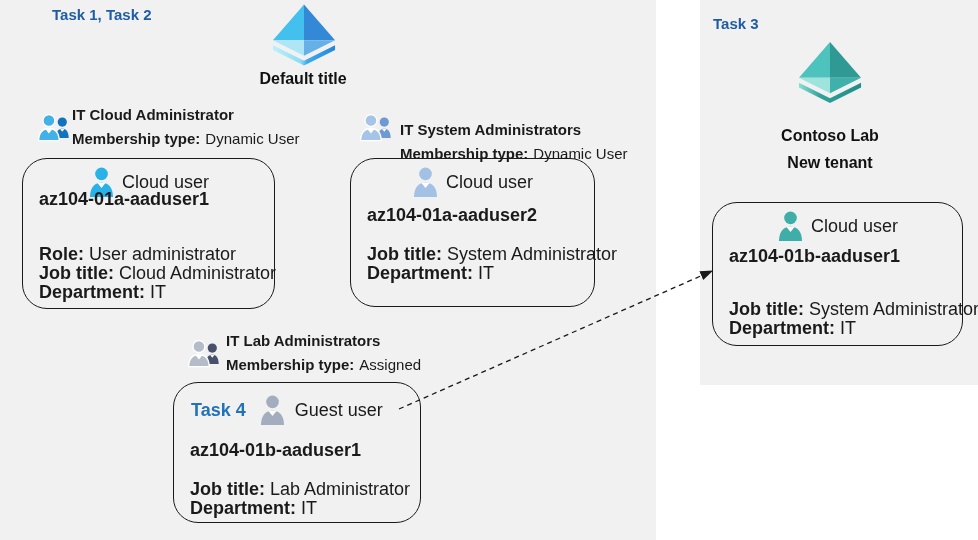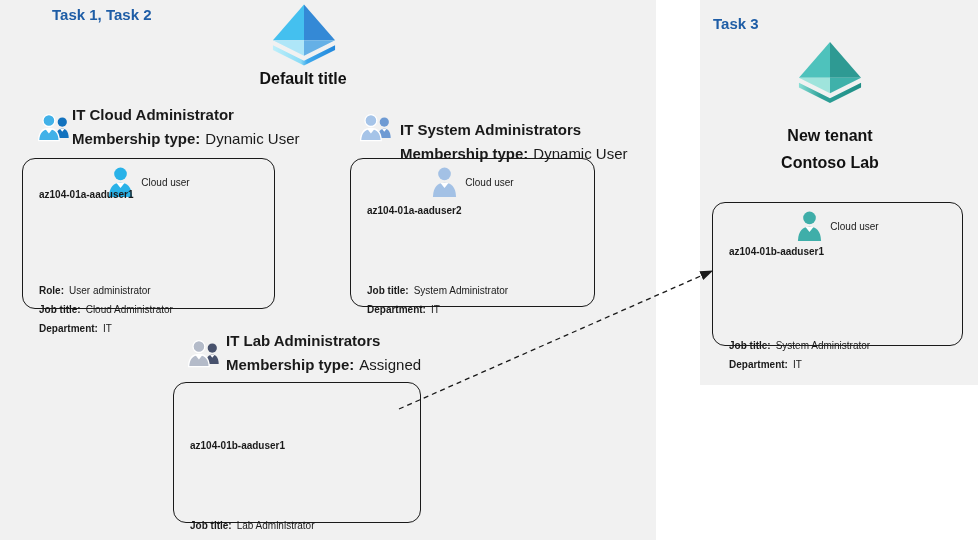--- a/index.html
+++ b/index.html
@@ -32,42 +32,42 @@
   .group-text { position:absolute; font-size:15px; line-height:24px; white-space:nowrap; }
   #g1-text { left:72px;  top:103px; }
   #g2-text { left:400px; top:103px;margin-top:15px; }
   #g3-text { left:226px; top:329px; }
   .group-name { font-weight:700; }
   .b { font-weight:700; }
   .v { padding-left:5px; }
 
   .card {
     position:absolute; border:1.6px solid var(--card-border,#1a1a1a);
-    border-radius:13px; background:transparent; font-size:10px;
+    border-radius:25px; background:transparent; font-size:18px;
   }
   #card1 { left:22px;  top:158px; width:251px; height:149px; }
   #card2 { left:350px; top:158px; width:243px; height:147px; }
   #card3 { left:173px; top:382px; width:246px; height:139px; }
   #card4 { left:712px; top:202px; width:249px; height:142px; }
 
   .card-header {
     position:absolute; top:8px; left:0; right:0;
     display:flex; align-items:center; justify-content:center; gap:7px;
   }
   #card3 .card-header { top:12px; justify-content:flex-start; padding-left:17px; gap:9px; }
   .person-icon { width:27px; height:30px; flex:0 0 auto; }
   .task4-label { font-weight:700; color:var(--task4-label,#2272b9); margin-right:4px; }
 
   .card-username { position:absolute; left:16px; font-weight:700; white-space:nowrap; }
   #card1 .card-username { top:30px; }
   #card2 .card-username { top:46px; }
   #card3 .card-username { top:57px; }
   #card4 .card-username { top:43px; }
 
-  .card-attrs { position:absolute; left:16px; line-height:19px; white-space:nowrap;margin-top:36px; }
+  .card-attrs { position:absolute; left:16px; line-height:19px; white-space:nowrap; }
   #card1 .card-attrs { top:86px; }
   #card2 .card-attrs { top:86px; }
   #card3 .card-attrs { top:97px; }
   #card4 .card-attrs { top:97px; }
 
   #arrow-overlay { position:absolute; left:0; top:0; width:978px; height:540px; pointer-events:none; }
   .defs-holder { position:absolute; width:0; height:0; overflow:hidden; }
 </style>
 </head>
 <body>
@@ -123,22 +123,22 @@
         <stop offset="1" stop-color="var(--teal-tenant-rim-end,#1F8E86)"></stop>
       </linearGradient>
     </defs>
     <polygon points="34,1 2,38 34,38" fill="var(--teal-tenant-top-left,#4EC2BC)"></polygon>
     <polygon points="34,1 66,38 34,38" fill="var(--teal-tenant-top-right,#2E9A93)"></polygon>
     <polygon points="2,38 34,54 34,38" fill="var(--teal-tenant-lower-left,#9FE4DC)"></polygon>
     <polygon points="66,38 34,54 34,38" fill="var(--teal-tenant-lower-right,#3FB1AA)"></polygon>
     <polygon points="2,43 34,59 66,43 66,48 34,64 2,48" fill="url(#rimTeal)"></polygon>
   </svg>
   <div class="tenant-label" id="new-tenant-label">
+    <div>Contoso Lab</div>
     <div>New tenant</div>
-    <div>Contoso Lab</div>
   </div>
 
   <svg class="group-icon" id="g1-icon" viewBox="0 0 34 31" style="--g-front:var(--group-blue-front);--g-back:var(--group-blue-back)">
       <use href="#sym-group"></use>
     </svg>
   <div class="group-text" id="g1-text">
     <div class="group-name">IT Cloud Administrator</div>
     <div class="group-membership"><span class="b">Membership type:</span><span class="v">Dynamic User</span></div>
   </div>
 
@@ -181,20 +181,27 @@
       <span>Cloud user</span>
     </div>
     <div class="card-username">az104-01a-aaduser2</div>
     <div class="card-attrs">
       <div><span class="b">Job title:</span><span class="v">System Administrator</span></div>
       <div><span class="b">Department:</span><span class="v">IT</span></div>
     </div>
   </div>
 
   <div class="card" id="card3">
+    <div class="card-header">
+      <span class="task4-label">Task 4</span>
+      <svg class="person-icon" viewBox="0 0 24 27" style="--p-fill:var(--person-gray)">
+          <use href="#sym-person"></use>
+        </svg>
+      <span>Guest user</span>
+    </div>
     <div class="card-username">az104-01b-aaduser1</div>
     <div class="card-attrs">
       <div><span class="b">Job title:</span><span class="v">Lab Administrator</span></div>
       <div><span class="b">Department:</span><span class="v">IT</span></div>
     </div>
   </div>
 
   <div class="card" id="card4">
     <div class="card-header">
       <svg class="person-icon" viewBox="0 0 24 27" style="--p-fill:var(--person-teal)">

